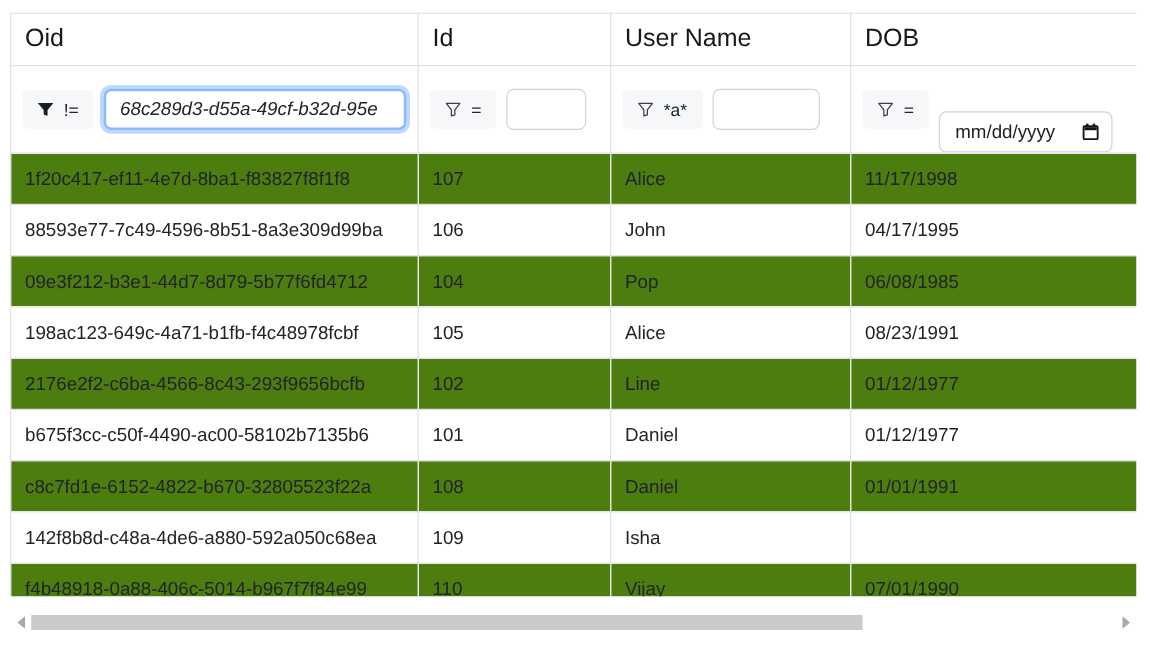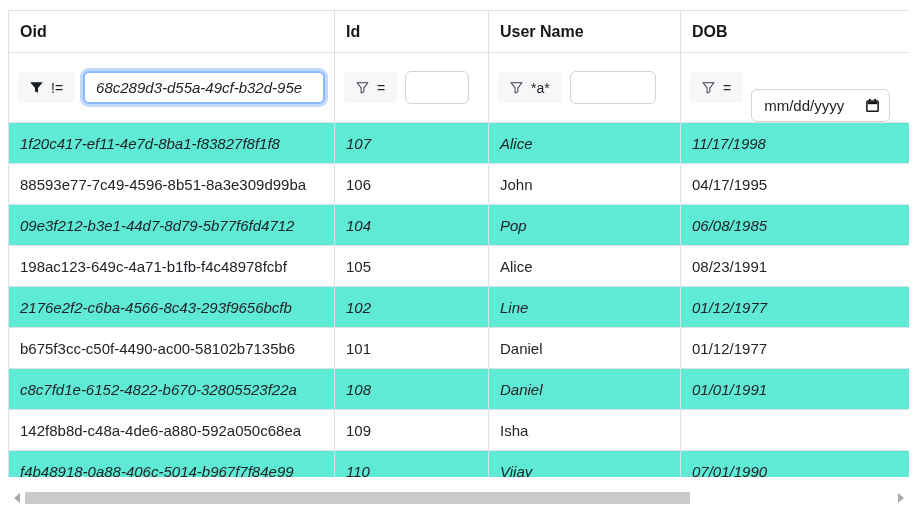--- a/index.html
+++ b/index.html
@@ -10,21 +10,21 @@
 
   table.grid { border-collapse:collapse; table-layout:fixed; width:1102px; background:#fff; }
   col.c-oid  { width:326px; }
   col.c-id   { width:154px; }
   col.c-user { width:192px; }
   col.c-dob  { width:430px; }
 
   th, td { border:1px solid #dee2e6; padding:0 11px; text-align:left; vertical-align:middle;
            overflow:hidden; white-space:nowrap; }
 
-  tr.header-row th { height:42px; font-size:16px; font-weight:bold; color:#16191c; background:#fff; }
+  tr.header-row th { height:42px; font-size:20px; font-weight:normal; color:#16191c; background:#fff; }
 
   tr.filter-row td { height:53px; background:#fff; padding:0 9px; }
   .filter-cell { display:flex; align-items:center; gap:8px; }
 
   .filter-btn { display:inline-flex; align-items:center; justify-content:center; gap:8px;
                 height:31px; padding:0 12px; background:#f6f7f8; border:none; border-radius:4px;
                 font-size:14px; color:#212529; flex:0 0 auto; cursor:pointer;
                 font-family:"Liberation Sans", sans-serif; }
   .filter-btn .op { font-size:14px; color:#212529; }
 
@@ -35,21 +35,21 @@
   .filter-input.focused { border:2px solid #8bb9fe; box-shadow:0 0 0 3px rgba(141,184,254,0.55); }
   .w-id   { width:64px;  flex:0 0 auto; }
   .w-user { width:86px;  flex:0 0 auto; }
 
   .date-input { display:flex; align-items:center; justify-content:space-between; gap:6px;
                 width:139px; flex:0 0 auto; height:33px; border:1px solid #ced4da; border-radius:6px;
                 background:#fff; padding:0 9px 0 12px; font-size:15px; color:#1d2024; cursor:text;margin-top:36px; }
   .date-input .date-text { white-space:nowrap; }
 
   tr.data-row td { height:41px; font-size:15px; color:#212529; background:#fff; }
-  tr.data-row.striped td { background:#5eead4;font-style:italic; }
+  tr.data-row.striped td { background:#4d7c0f; }
 
   .hscrollbar { position:absolute; left:8px; top:489px; width:901px; height:18px;
                 display:flex; align-items:center; }
   .scroll-arrow { width:17px; height:18px; display:flex; align-items:center; justify-content:center;
                   flex:0 0 auto; cursor:pointer; }
   .tri-left  { width:0; height:0; border-top:5px solid transparent; border-bottom:5px solid transparent;
                border-right:6px solid #a9a9a9; }
   .tri-right { width:0; height:0; border-top:5px solid transparent; border-bottom:5px solid transparent;
                border-left:6px solid #a9a9a9; }
   .scroll-track { flex:1 1 auto; height:18px; position:relative; }

